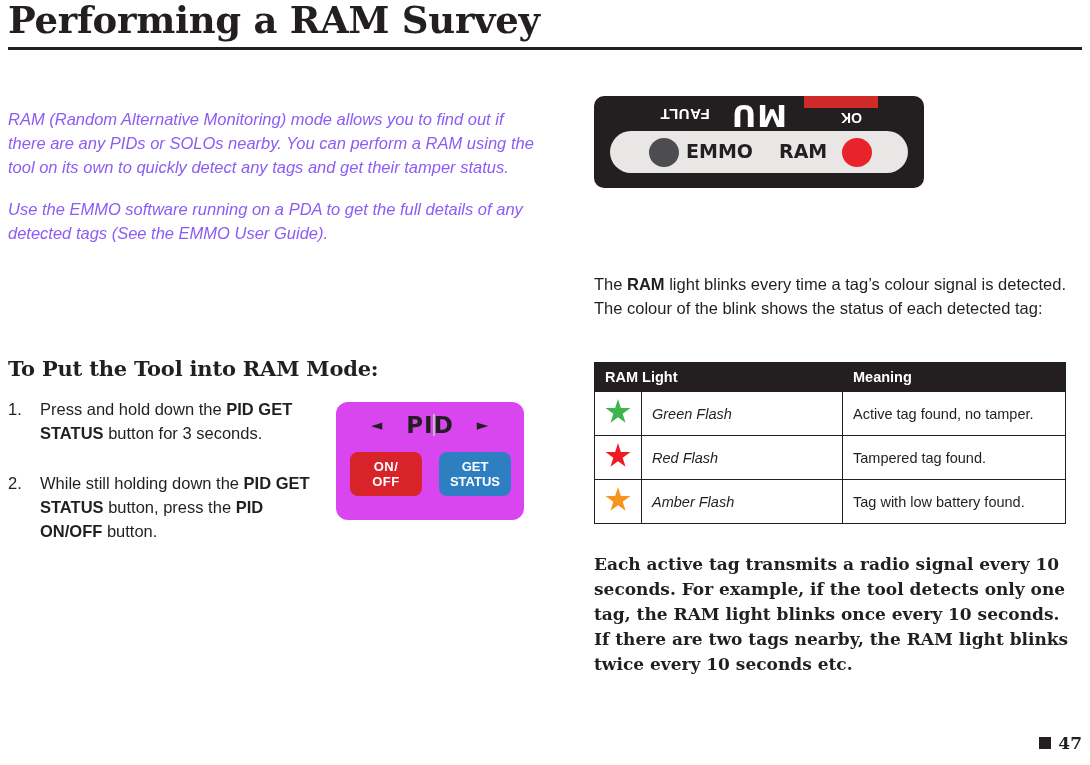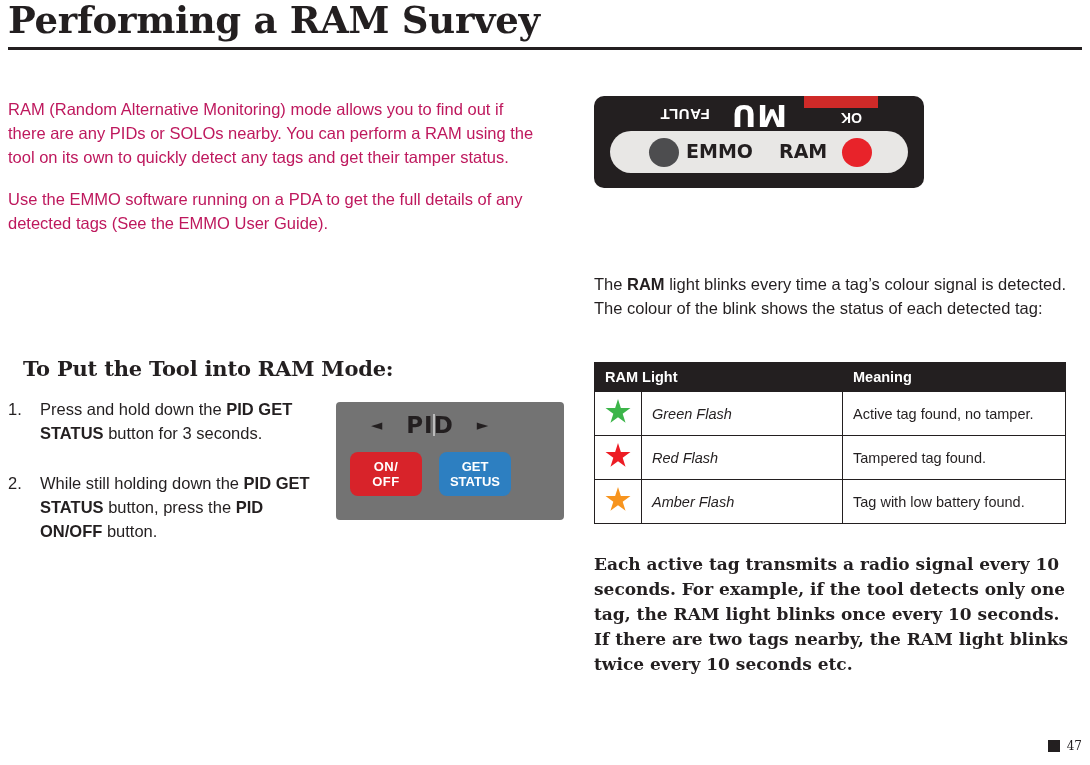--- a/index.html
+++ b/index.html
@@ -44,31 +44,32 @@
   
   .left-col {
     position: absolute;
     left: 8px;
     top: 95px;
     width: 530px;
   }
   .body-p {
     font-size: 16.5px;
     line-height: 24px;
-    color: #be185d;
-    margin: 2px 0 18px 0;
+    color: #8b5cf6;
+    margin: 12px 0 18px 0;
+    font-style: italic;
   }
   .subhead {
     font-size: 21px;
     font-weight: bold;
     font-family: "DejaVu Serif", serif;
     color: #231f20;
     margin: 0;
     position: absolute;
-    left: 23px;
+    left: 8px;
     top: 356px;
     letter-spacing: -0.2px;
   }
 
   
   .steps {
     position: absolute;
     left: 8px;
     top: 397px;
     width: 320px;
@@ -88,23 +89,22 @@
   }
   .b { font-weight: bold; }
 
   
   .tool-device {
     position: absolute;
     left: 336px;
     top: 402px;
     width: 188px;
     height: 118px;
-    background: #737373;
-    border-radius: 4px;
-    padding-left: 40px;
+    background: #d946ef;
+    border-radius: 12px;
   }
   .tool-pid-row {
     position: absolute;
     left: 0;
     top: 10px;
     width: 188px;
     text-align: center;
     font-family: "DejaVu Sans", sans-serif;
     font-weight: bold;
     font-size: 23px;
@@ -342,22 +342,22 @@
     display: flex;
     align-items: center;
     gap: 7px;
   }
   .footer-square {
     width: 12px;
     height: 12px;
     background: #231f20;
   }
   .footer-page {
-    font-size: 12px;
-    font-weight: normal;
+    font-size: 17px;
+    font-weight: bold;
     color: #231f20;
     font-family: "DejaVu Serif", serif;
   }
 </style>
 </head>
 <body>
 
 <div class="page">
 
   <div class="page-title">Performing a RAM Survey</div>

